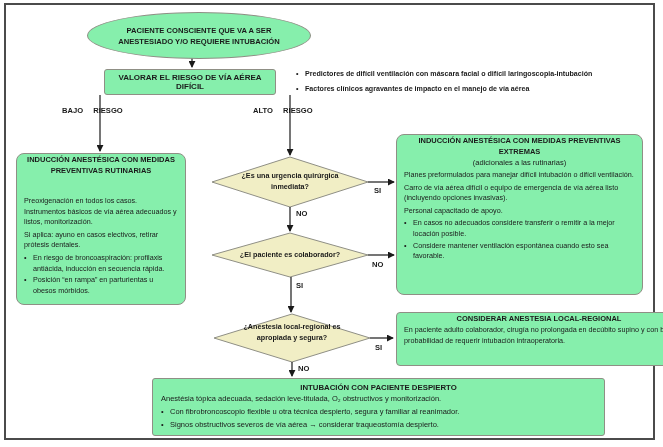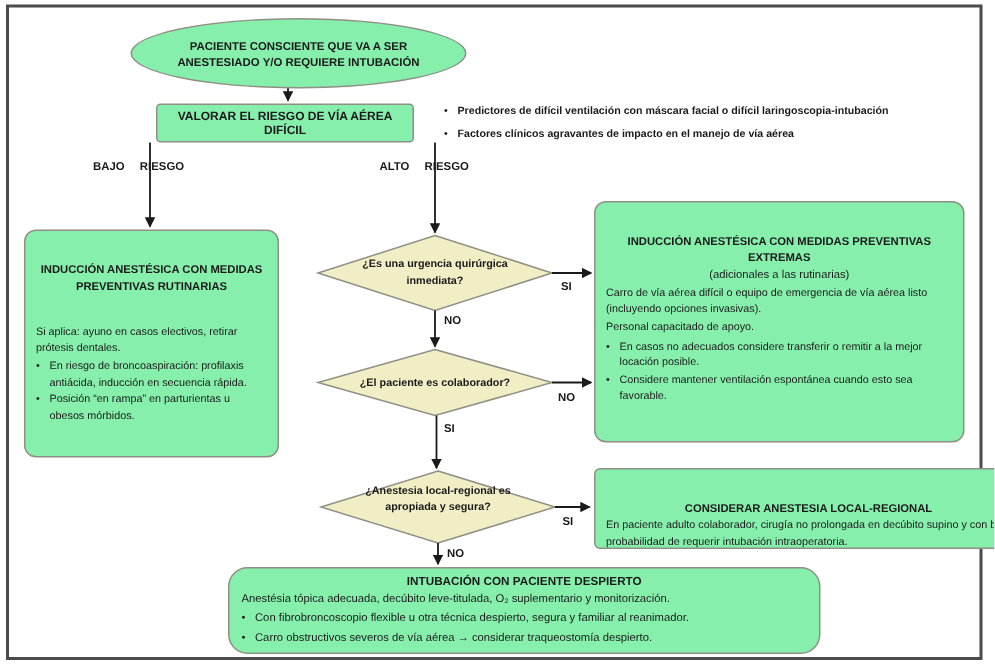--- a/index.html
+++ b/index.html
@@ -13,31 +13,31 @@
            display:flex;align-items:center;justify-content:center;text-align:center;
            font-weight:bold;font-size:7.6px;line-height:11px;padding:2px 18px;}
   .assess{left:84px;top:69px;width:172px;height:26px;border-radius:3px;
           display:flex;align-items:center;justify-content:center;text-align:center;
           font-weight:bold;font-size:8px;margin-left:20px;}
   .notes{position:absolute;left:296px;top:67px;width:362px;font-weight:bold;
          font-size:7.1px;line-height:13.5px;}
   .flabel{position:absolute;font-weight:bold;font-size:7.6px;white-space:nowrap;}
   .wsp{word-spacing:8px;}
   .dtext{position:absolute;text-align:center;font-weight:bold;font-size:7.2px;line-height:10.5px;}
-  .box{padding:20px 7px;border-radius:8px;font-size:7.2px;line-height:10.6px;}
+  .box{padding:0 7px;border-radius:8px;font-size:7.2px;line-height:10.6px;}
   .box .ttl{font-weight:bold;text-align:center;font-size:7.5px;line-height:11px;margin-bottom:20px;}
   .box .sub{font-weight:normal;text-align:center;font-size:7.5px;line-height:11px;margin-bottom:2px;}
   .box p{margin:2px 0;}
   .bullet{display:flex;margin:1px 0;}
   .bullet .bm{flex:0 0 9px;text-align:left;}
   .bullet .bt{flex:1;}
   .routine{left:16px;top:153px;width:170px;height:152px;}
   .extreme{left:396px;top:134px;width:247px;height:161px;}
   .regional{left:396px;top:312px;width:286px;height:54px;border-radius:4px;}
-  .awake{left:152px;top:378px;width:395px;height:58px;border-radius:13px;
+  .awake{left:152px;top:378px;width:453px;height:58px;border-radius:3px;
          font-size:7.5px;line-height:12.8px;padding:3px 8px;}
   .awake .ttl{font-size:7.8px;margin-bottom:0;}
 </style>
 </head>
 <body>
 
 <div class="stage">
   <div class="frame"></div>
 
   <svg class="lines" width="663" height="447" viewBox="0 0 663 447">
@@ -86,56 +86,58 @@
 
   <div class="flabel" style="left:374px;top:186px;">SI</div>
   <div class="flabel" style="left:296px;top:209px;">NO</div>
   <div class="flabel" style="left:372px;top:260px;">NO</div>
   <div class="flabel" style="left:296px;top:281px;">SI</div>
   <div class="flabel" style="left:375px;top:343px;">SI</div>
   <div class="flabel" style="left:298px;top:364px;">NO</div>
 
   <div class="node box routine">
     <div class="ttl">INDUCCIÓN ANESTÉSICA CON MEDIDAS PREVENTIVAS RUTINARIAS</div>
+    <p>Preoxigenación en todos los casos. Instrumentos básicos de vía aérea adecuados y listos, monitorización.</p>
     <p>Si aplica: ayuno en casos electivos, retirar prótesis dentales.</p>
     <div class="bullet">
       <span class="bm">•</span>
       <span class="bt">En riesgo de broncoaspiración: profilaxis antiácida, inducción en secuencia rápida.</span>
     </div>
     <div class="bullet">
       <span class="bm">•</span>
       <span class="bt">Posición “en rampa” en parturientas u obesos mórbidos.</span>
     </div>
   </div>
 
   <div class="node box extreme">
     <div class="ttl" style="margin-bottom:0;">INDUCCIÓN ANESTÉSICA CON MEDIDAS PREVENTIVAS EXTREMAS</div>
     <div class="sub">(adicionales a las rutinarias)</div>
+    <p>Planes preformulados para manejar difícil intubación o difícil ventilación.</p>
     <p>Carro de vía aérea difícil o equipo de emergencia de vía aérea listo (incluyendo opciones invasivas).</p>
     <p>Personal capacitado de apoyo.</p>
     <div class="bullet">
       <span class="bm">•</span>
       <span class="bt">En casos no adecuados considere transferir o remitir a la mejor locación posible.</span>
     </div>
     <div class="bullet">
       <span class="bm">•</span>
       <span class="bt">Considere mantener ventilación espontánea cuando esto sea favorable.</span>
     </div>
   </div>
 
   <div class="node box regional">
     <div class="ttl" style="margin-bottom:1px;">CONSIDERAR ANESTESIA LOCAL-REGIONAL</div>
     <p style="margin:0;">En paciente adulto colaborador, cirugía no prolongada en decúbito supino y con baja probabilidad de requerir intubación intraoperatoria.</p>
   </div>
 
   <div class="node box awake">
     <div class="ttl">INTUBACIÓN CON PACIENTE DESPIERTO</div>
-    <p style="margin:0;">Anestésia tópica adecuada, decúbito leve-titulada, O₂ suplementario y monitorización.</p>
+    <p style="margin:0;">Anestésia tópica adecuada, sedación leve-titulada, O₂ obstructivos y monitorización.</p>
     <div class="bullet" style="margin:0;">
       <span class="bm">•</span>
       <span class="bt">Con fibrobroncoscopio flexible u otra técnica despierto, segura y familiar al reanimador.</span>
     </div>
     <div class="bullet" style="margin:0;">
       <span class="bm">•</span>
-      <span class="bt">Carro obstructivos severos de vía aérea → considerar traqueostomía despierto.</span>
+      <span class="bt">Signos obstructivos severos de vía aérea → considerar traqueostomía despierto.</span>
     </div>
   </div>
 </div>
 
 </body></html>

